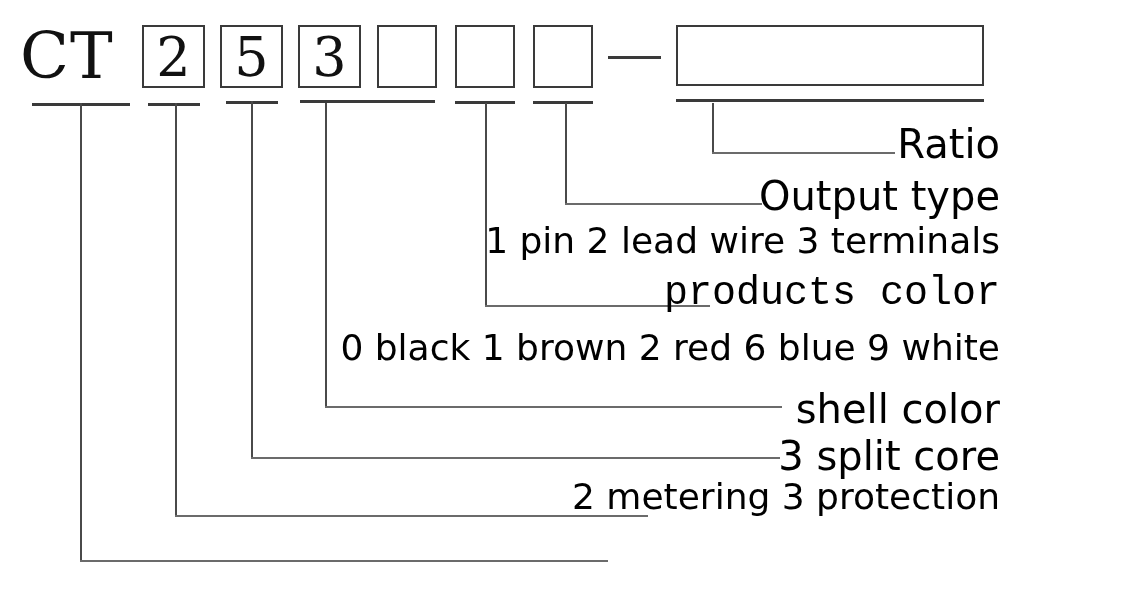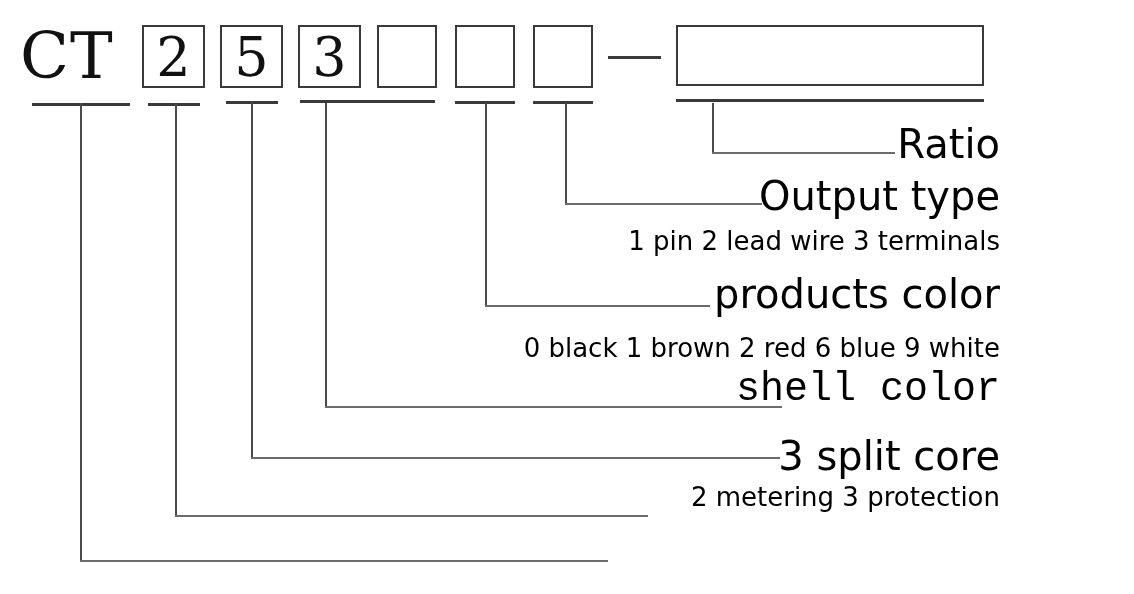--- a/index.html
+++ b/index.html
@@ -72,21 +72,21 @@
   
   .label {
     position: absolute;
     right: 134px;
     text-align: right;
     white-space: nowrap;
     color: #000000;
     font-family: "DejaVu Sans", sans-serif;
   }
   .label.big   { font-size: 40px; line-height: 44px; }
-  .label.small { font-size: 26px; line-height: 34px; }
+  .label.small { font-size: 36px; line-height: 34px; }
 </style>
 </head>
 <body>
 
 <div id="stage">
 
   <div class="code-row">
 
     <div class="code-serif" style="left:20px; top:24px;">CT</div>
 
@@ -149,24 +149,24 @@
 
   <div class="vline" style="left:80px; top:103px; height:458px;"></div>
   <div class="hline" style="left:80px; top:560px; width:528px;"></div>
 
   <div class="label big" style="top:174px;">Output type</div>
 
   <div class="label big" style="top:122px;">Ratio</div>
 
   <div class="label small" style="top:224px;">1 pin 2 lead wire 3 terminals</div>
 
-  <div class="label big" style="top:272px;">products color</div>
+  <div class="label big" style="top:272px;font-family:Liberation Mono, monospace;">products color</div>
 
   <div class="label small" style="top:331px;">0 black 1 brown 2 red 6 blue 9 white</div>
 
-  <div class="label big" style="top:368px;font-family:Liberation Mono, monospace;">shell color</div>
+  <div class="label big" style="top:387px;">shell color</div>
 
   <div class="label big" style="top:434px;">3 split core</div>
 
   <div class="label small" style="top:480px;">2 metering   3 protection</div>
 
 
 </div>
 
 </body></html>

